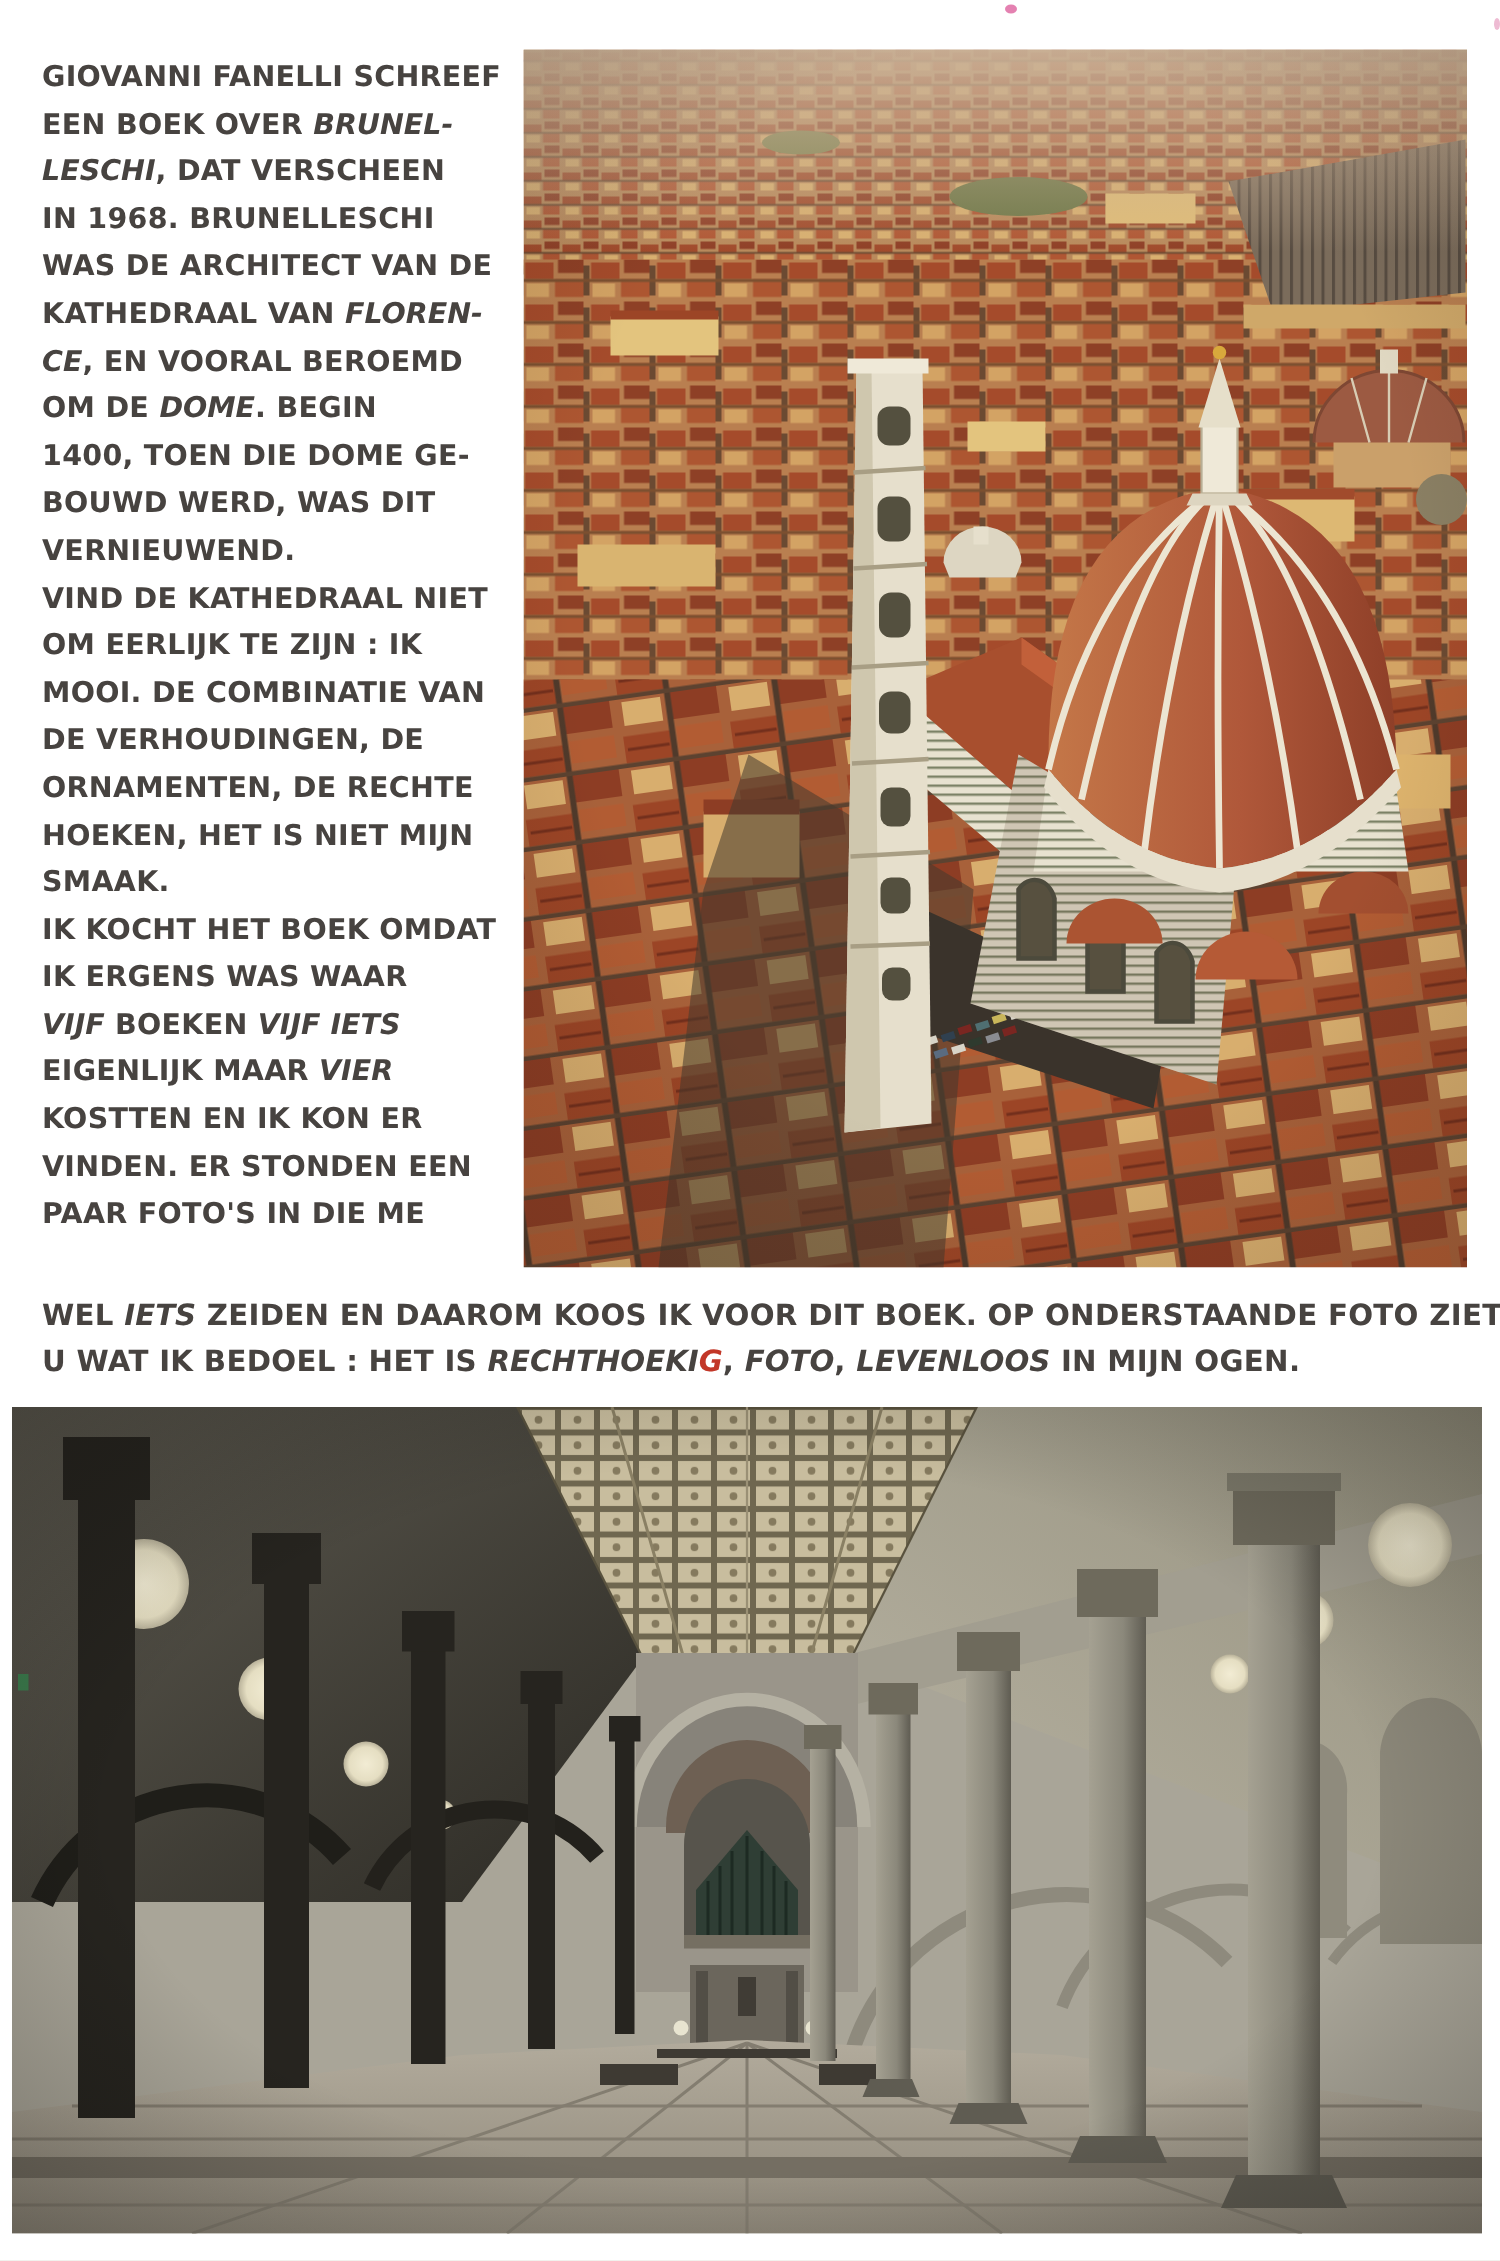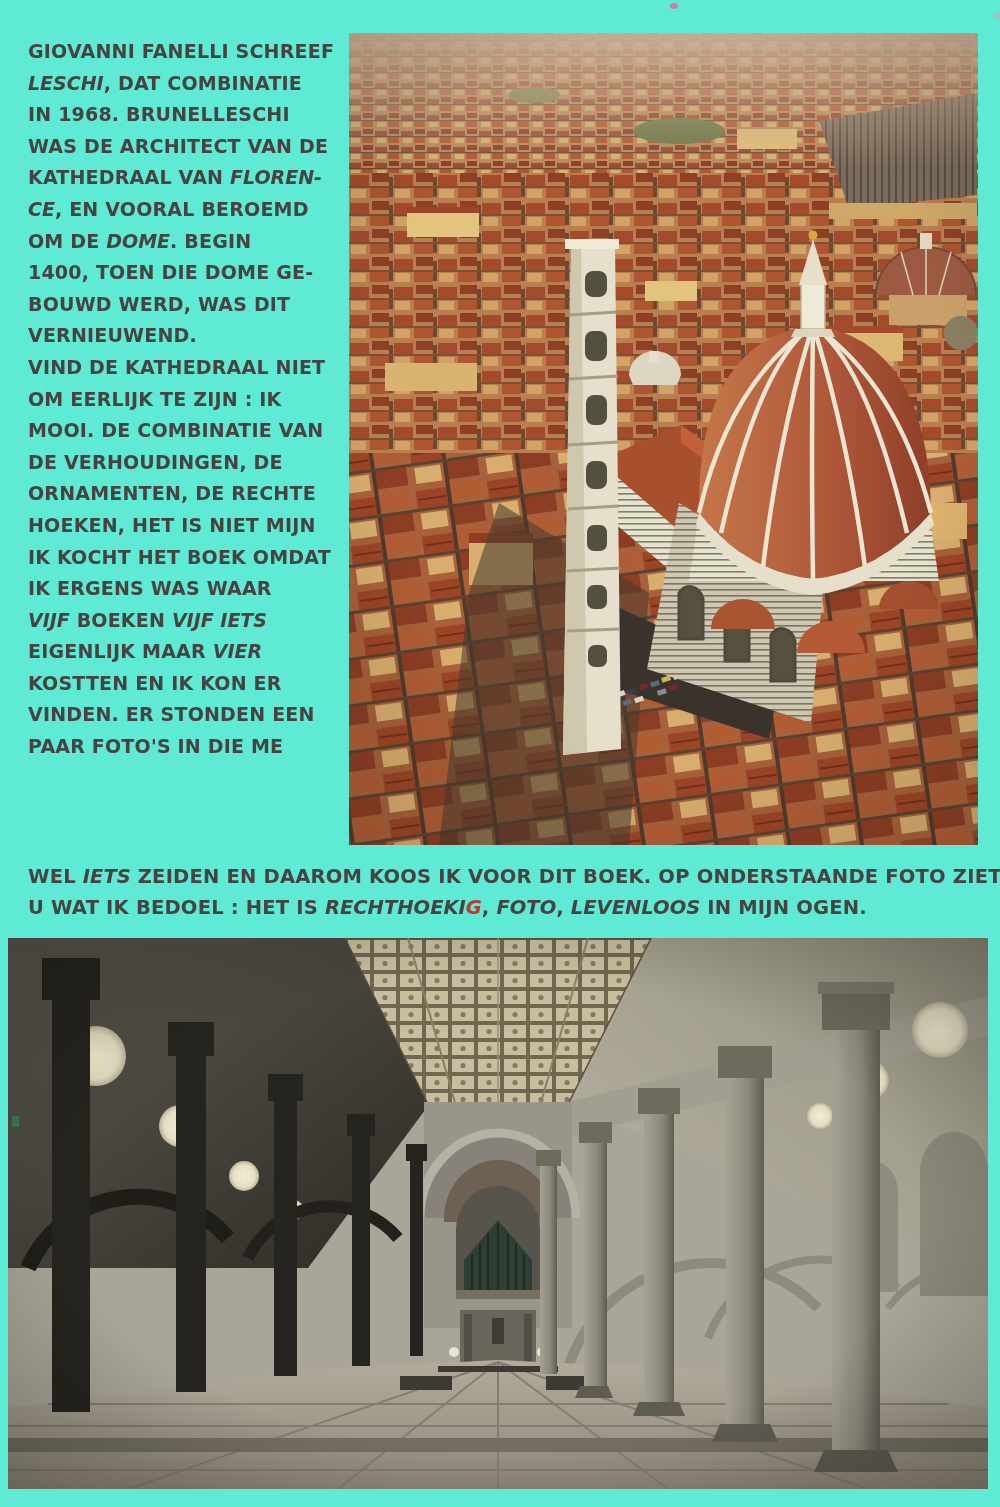--- a/index.html
+++ b/index.html
@@ -1,16 +1,16 @@
 <!DOCTYPE html>
 <html><head>
 <meta charset="utf-8">
 <style>
   html,body{margin:0;padding:0;background:#e8e6e0;}
-  #page{position:relative;width:1000px;height:1507px;background:#5eead4;overflow:hidden;
+  #page{position:relative;width:1000px;height:1507px;background:#ffffff;overflow:hidden;
         font-family:"DejaVu Sans",sans-serif;}
   
   .hw{color:#474340;font-weight:bold;}
   .hw-line{white-space:nowrap;}
   #col-text{position:absolute;left:28px;top:36px;width:322px;font-size:19px;line-height:31.6px;letter-spacing:.2px;}
   #wide-text{position:absolute;left:28px;top:861px;width:956px;font-size:19.5px;line-height:31px;letter-spacing:.2px;}
   .it{font-style:italic;letter-spacing:0;}
   .red{color:#c23728;}
   
   .photo{position:absolute;display:block;}
@@ -20,35 +20,37 @@
   #pink-dot{left:670px;top:3px;width:8px;height:6px;background:#df6ba3;opacity:.85;}
   #pink-dot2{left:996px;top:12px;width:4px;height:8px;background:#e79ec0;opacity:.7;}
 </style>
 </head>
 <body>
 
 <div id="page">
 
   <div id="col-text" class="hw">
       <div class="hw-line"><span>GIOVANNI FANELLI SCHREEF</span></div>
-      <div class="hw-line"><span class="it">LESCHI</span><span>, DAT COMBINATIE</span></div>
+      <div class="hw-line"><span>EEN BOEK OVER </span><span class="it">BRUNEL-</span></div>
+      <div class="hw-line"><span class="it">LESCHI</span><span>, DAT VERSCHEEN</span></div>
       <div class="hw-line"><span>IN 1968. BRUNELLESCHI</span></div>
       <div class="hw-line"><span>WAS DE ARCHITECT VAN DE</span></div>
       <div class="hw-line"><span>KATHEDRAAL VAN </span><span class="it">FLOREN-</span></div>
       <div class="hw-line"><span class="it">CE</span><span>, EN VOORAL BEROEMD</span></div>
       <div class="hw-line"><span>OM DE </span><span class="it">DOME</span><span>. BEGIN</span></div>
       <div class="hw-line"><span>1400, TOEN DIE DOME  GE-</span></div>
       <div class="hw-line"><span>BOUWD WERD, WAS DIT</span></div>
       <div class="hw-line"><span>VERNIEUWEND.</span></div>
       <div class="hw-line"><span>VIND DE KATHEDRAAL NIET</span></div>
       <div class="hw-line"><span>OM EERLIJK TE ZIJN : IK</span></div>
       <div class="hw-line"><span>MOOI. DE COMBINATIE VAN</span></div>
       <div class="hw-line"><span>DE VERHOUDINGEN, DE</span></div>
       <div class="hw-line"><span>ORNAMENTEN, DE RECHTE</span></div>
       <div class="hw-line"><span>HOEKEN, HET IS NIET MIJN</span></div>
+      <div class="hw-line"><span>SMAAK.</span></div>
       <div class="hw-line"><span>IK KOCHT HET BOEK OMDAT</span></div>
       <div class="hw-line"><span>IK ERGENS WAS WAAR</span></div>
       <div class="hw-line"><span class="it">VIJF</span><span> BOEKEN </span><span class="it">VIJF IETS</span></div>
       <div class="hw-line"><span>EIGENLIJK MAAR </span><span class="it">VIER</span></div>
       <div class="hw-line"><span>KOSTTEN EN IK KON ER</span></div>
       <div class="hw-line"><span>VINDEN. ER STONDEN EEN</span></div>
       <div class="hw-line"><span>PAAR FOTO'S IN DIE ME</span></div>
     </div>
 
   <div id="wide-text" class="hw">

